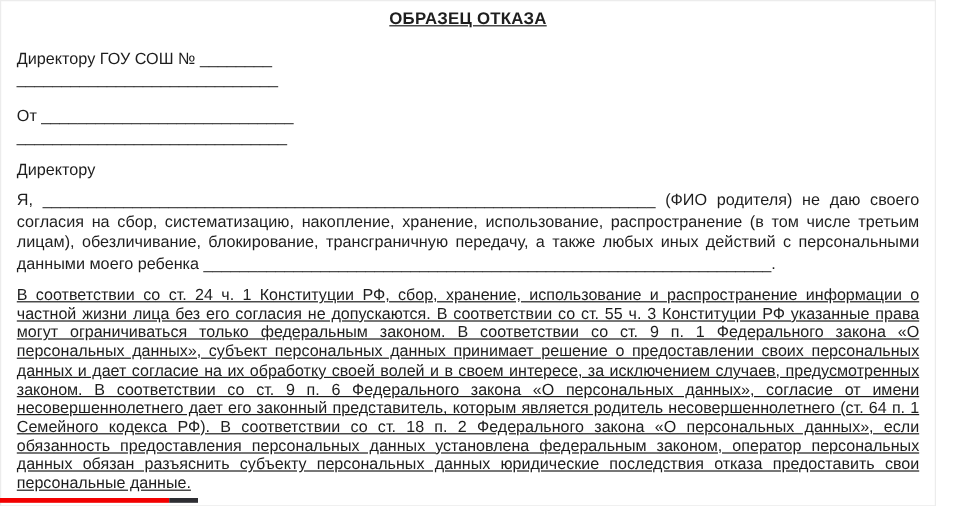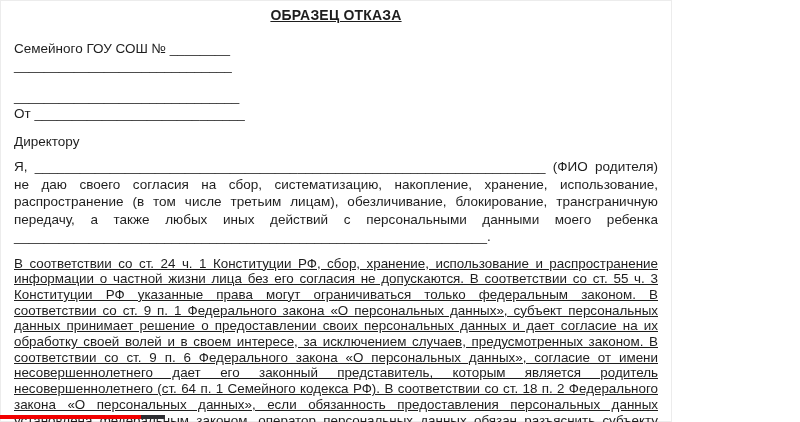--- a/index.html
+++ b/index.html
@@ -11,21 +11,21 @@
   body {
     width: 800px; height: 422px;
     background: #ffffff;
     font-family: "Liberation Sans", sans-serif;
     color: var(--text);
     position: relative;
     overflow: hidden;
   }
   .page {
     box-sizing: border-box;
-    width: 672px; height: 422px;
+    width: 780px; height: 422px;
     padding: 7px 14px 16px 14px;
     box-shadow: inset 0 0 0 1px #ececec;
   }
   .doc-title {
     margin: 0 0 17px 0;
     text-align: center;
     font-size: 14px;
     line-height: 16px;
     font-weight: 700;
     text-decoration: underline;
@@ -66,25 +66,25 @@
   .progress-dark { width: 24px;  height: 4px; background: var(--progress-dark); }
 </style>
 </head>
 <body>
 
 <div class="page">
 
   <h1 class="doc-title">ОБРАЗЕЦ ОТКАЗА</h1>
 
   <div class="address-block">
-    <div class="addr-line"><span>Семейного ГОУ СОШ №</span> <span class="blank">________</span></div>
+    <div class="addr-line"><span>Директору ГОУ СОШ №</span> <span class="blank">________</span></div>
     <div class="addr-line"><span class="blank">_____________________________</span></div>
     <div class="addr-gap"></div>
+    <div class="addr-line"><span>От</span> <span class="blank">____________________________</span></div>
     <div class="addr-line"><span class="blank">______________________________</span></div>
-    <div class="addr-line"><span>От</span> <span class="blank">____________________________</span></div>
   </div>
 
   <div class="heading">Директору</div>
 
   <p class="para1"><span>Я,</span> <span class="blank">____________________________________________________________________</span> <span>(ФИО родителя) не даю своего согласия на сбор, систематизацию, накопление, хранение, использование, распространение (в том числе третьим лицам), обезличивание, блокирование, трансграничную передачу, а также любых иных действий с персональными данными моего ребенка</span> <span class="blank">_______________________________________________________________</span><span>.</span></p>
 
   <p class="para2">В соответствии со ст. 24 ч. 1 Конституции РФ, сбор, хранение, использование и распространение информации о частной жизни лица без его согласия не допускаются. В соответствии со ст. 55 ч. 3 Конституции РФ указанные права могут ограничиваться только федеральным законом. В соответствии со ст. 9 п. 1 Федерального закона «О персональных данных», субъект персональных данных принимает решение о предоставлении своих персональных данных и дает согласие на их обработку своей волей и в своем интересе, за исключением случаев, предусмотренных законом. В соответствии со ст. 9 п. 6 Федерального закона «О персональных данных», согласие от имени несовершеннолетнего дает его законный представитель, которым является родитель несовершеннолетнего (ст. 64 п. 1 Семейного кодекса РФ). В соответствии со ст. 18 п. 2 Федерального закона «О персональных данных», если обязанность предоставления персональных данных установлена федеральным законом, оператор персональных данных обязан разъяснить субъекту персональных данных юридические последствия отказа предоставить свои персональные данные.</p>
 
 </div>
 

